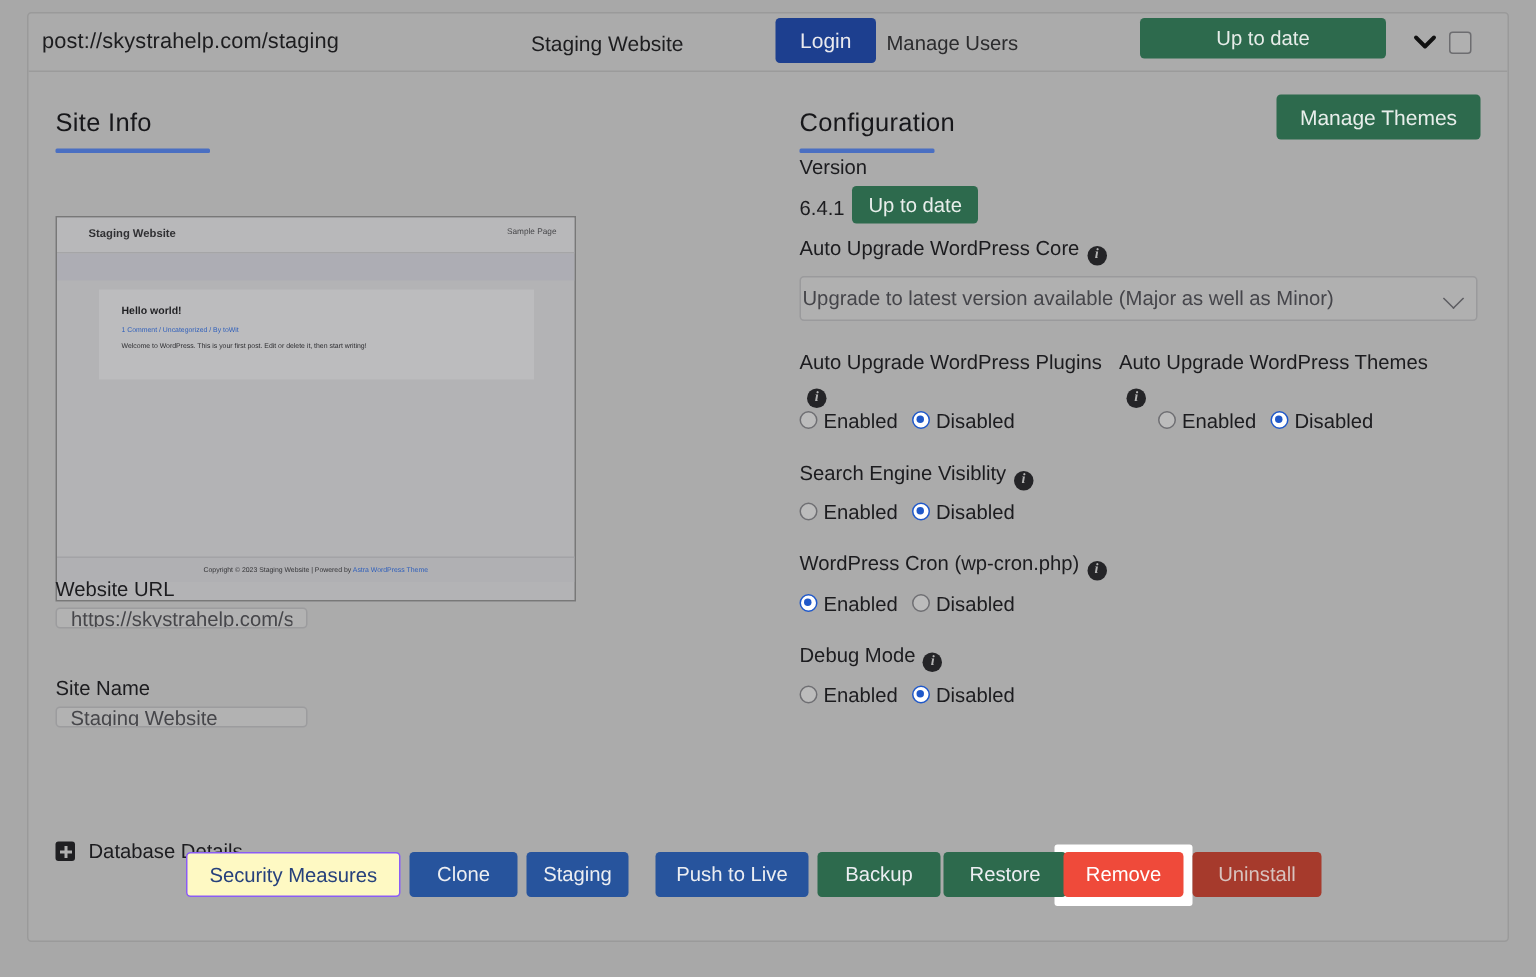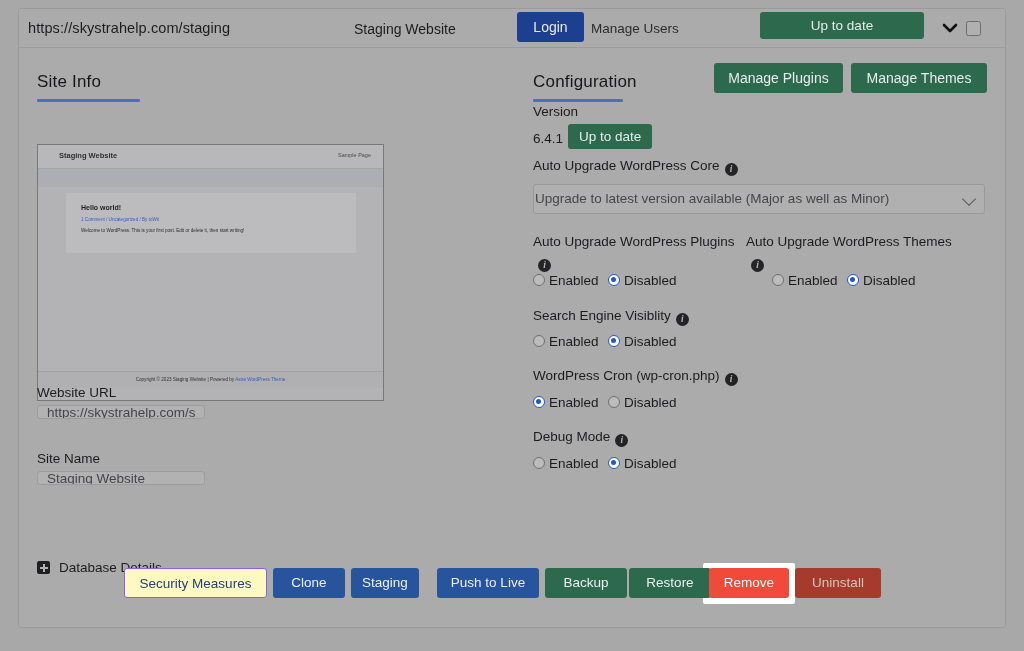--- a/index.html
+++ b/index.html
@@ -454,21 +454,21 @@
     border-radius: 2px;
   }
 </style>
 </head>
 <body>
 
 <div id="page">
   <div class="card">
 
     <div class="topbar">
-      <div class="topbar-url">https://skystrahelp.com/staging</div>
+      <div class="topbar-url">post://skystrahelp.com/staging</div>
       <div class="topbar-sitename">Staging Website</div>
       <button class="btn-login">Login</button>
       <div class="topbar-manageusers">Manage Users</div>
       <button class="badge-uptodate-top">Up to date</button>
       <div class="chevron-toggle">
         <svg width="16" height="12" viewBox="0 0 16 12" aria-hidden="true">
           <path d="M2 3 L8 9 L14 3" stroke="#111" stroke-width="2.6" fill="none" stroke-linecap="round" stroke-linejoin="round"></path>
         </svg>
       </div>
       <div class="row-checkbox"></div>
@@ -505,21 +505,20 @@
         <div class="db-toggle">
           <span class="db-plus-icon"></span>
           <span class="db-label">Database Details</span>
         </div>
       </div>
 
       <div class="col-right">
         <div class="sect-title" style="left:27px; top:24px;">Configuration</div>
         <div class="sect-underline" style="left:27px; top:51px; width:90px;"></div>
 
-        <button class="btn-green" style="left:208px; top:15px; width:129px;">Manage Plugins</button>
         <button class="btn-green" style="left:345px; top:15px; width:136px;">Manage Themes</button>
 
         <div class="opt-label" style="left:27px; top:56px;">Version</div>
         <div class="version-num">6.4.1</div>
         <button class="badge-version">Up to date</button>
 
         <div class="opt-label" style="left:27px; top:110px;"><span>Auto Upgrade WordPress Core</span><span class="info-icon">i</span></div>
         <div class="select-box">
           <div class="select-text">Upgrade to latest version available (Major as well as Minor)</div>
           <div class="select-caret"></div>

